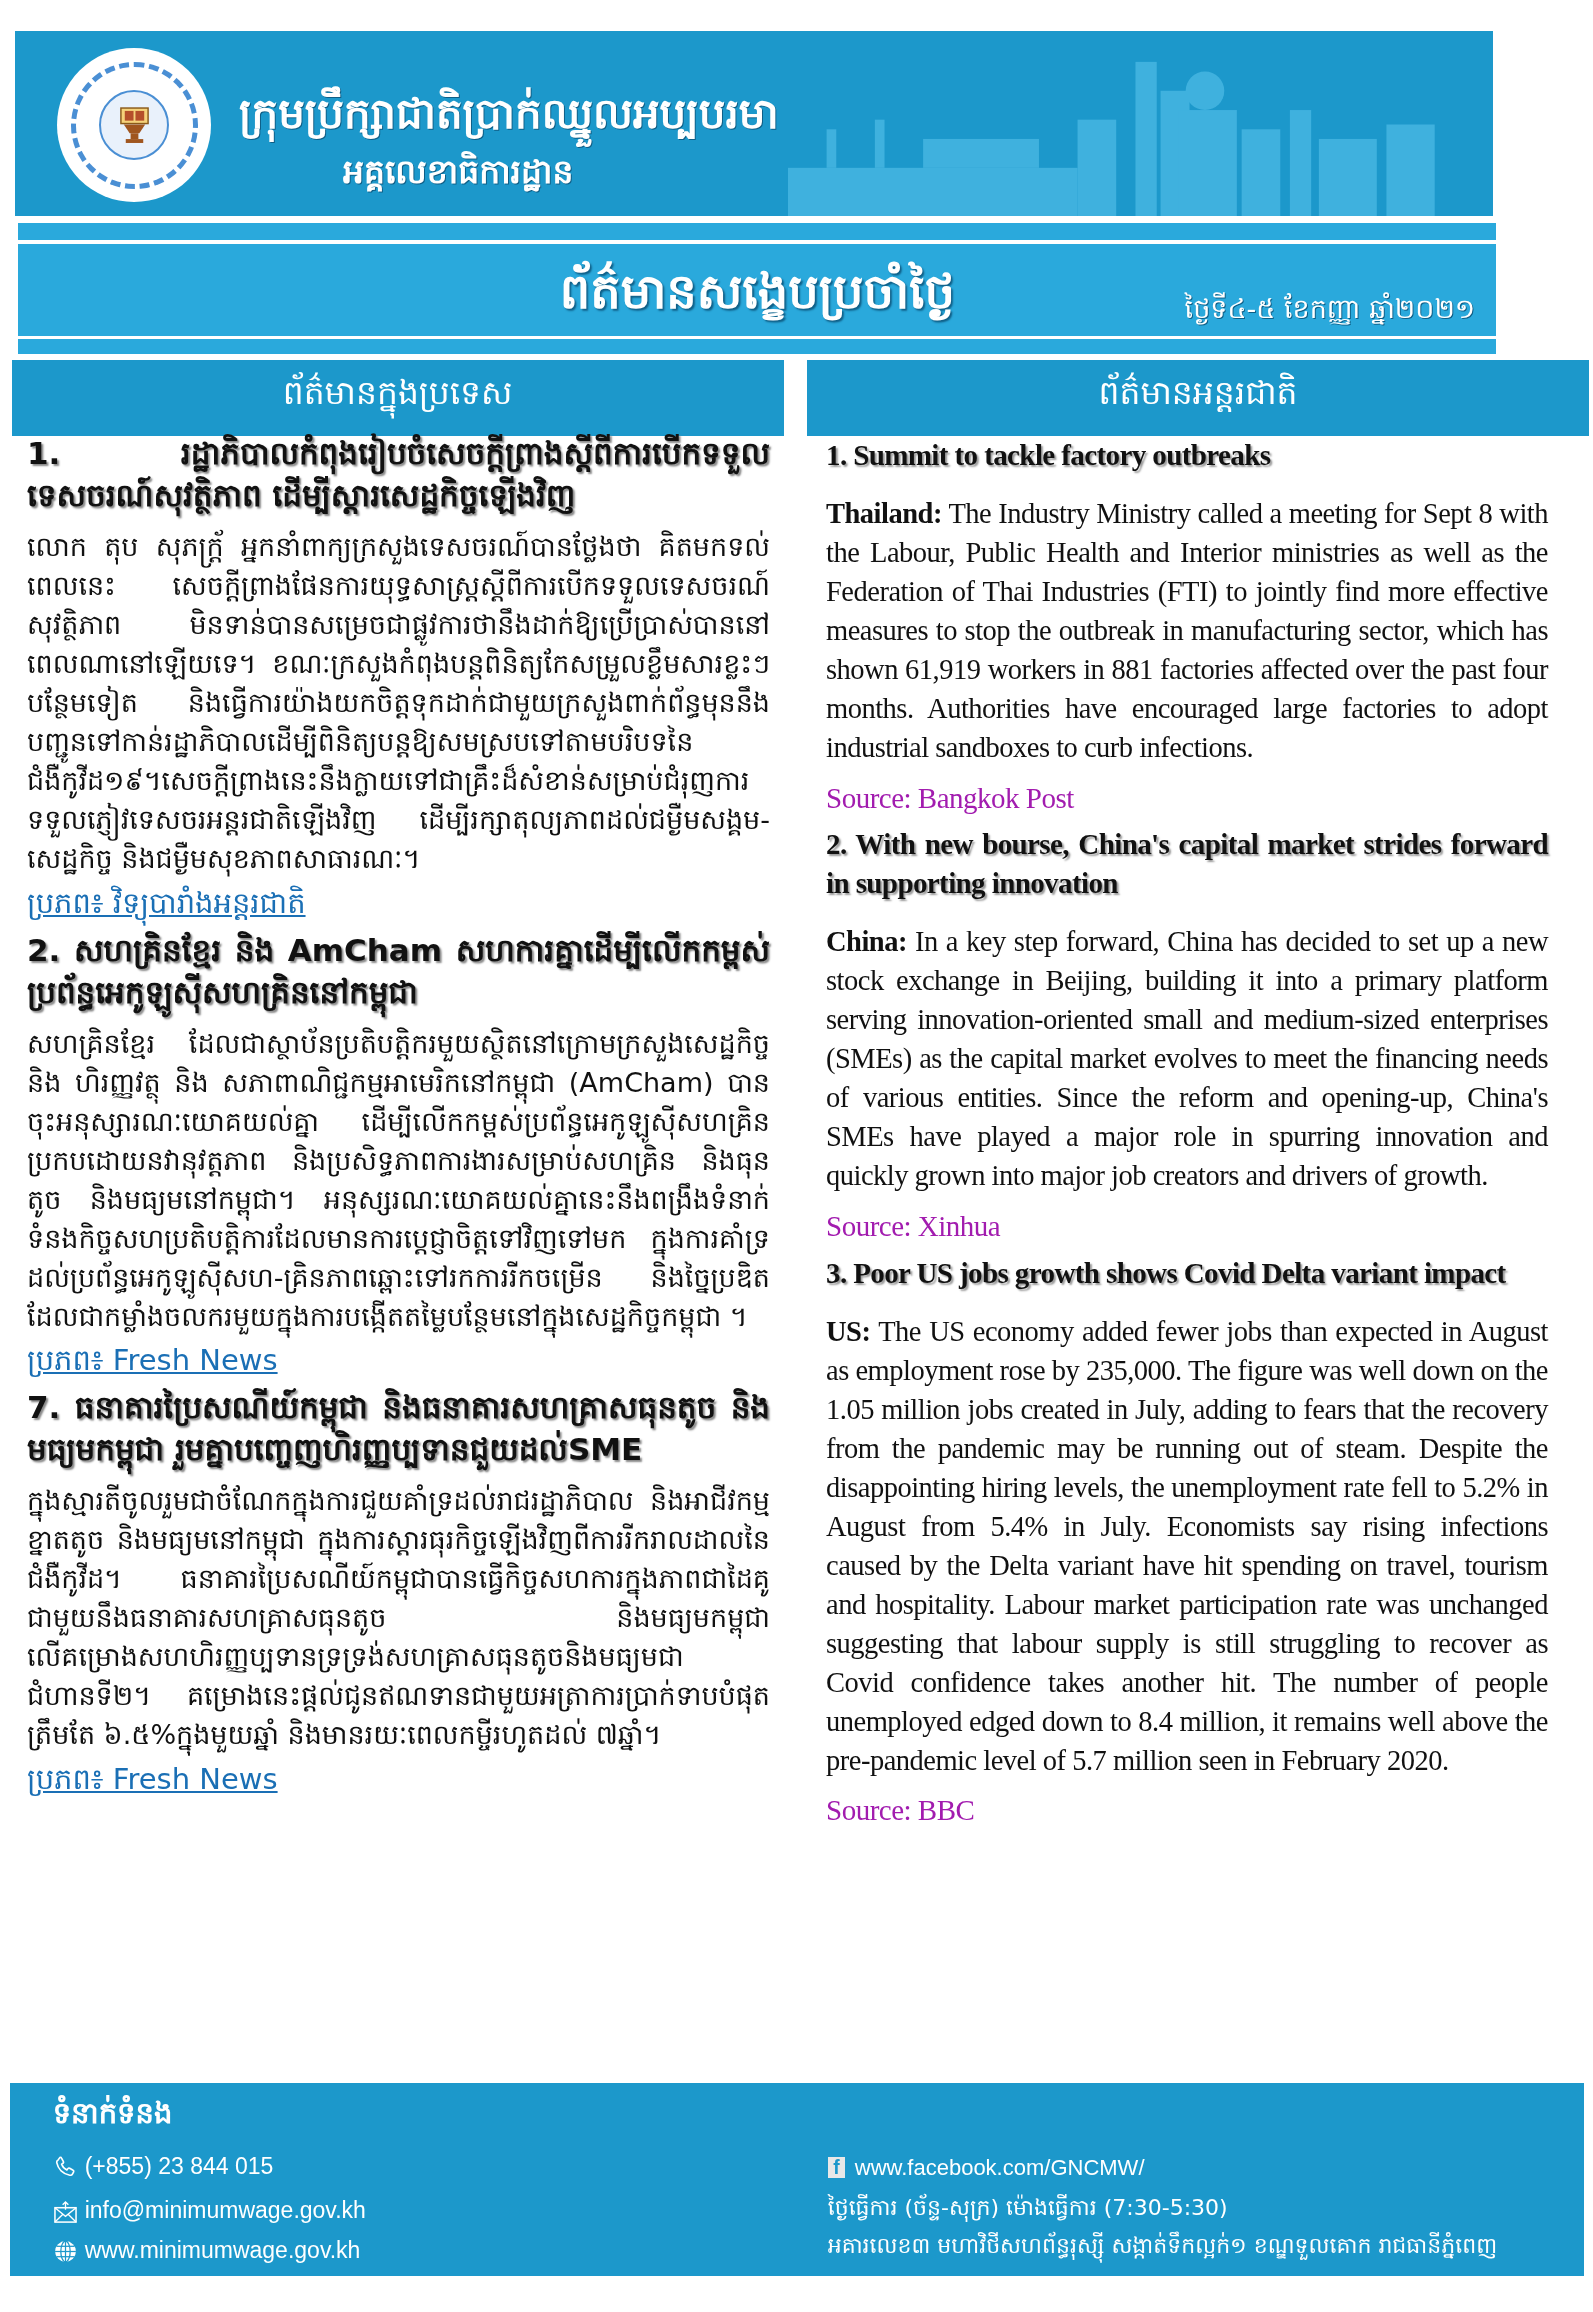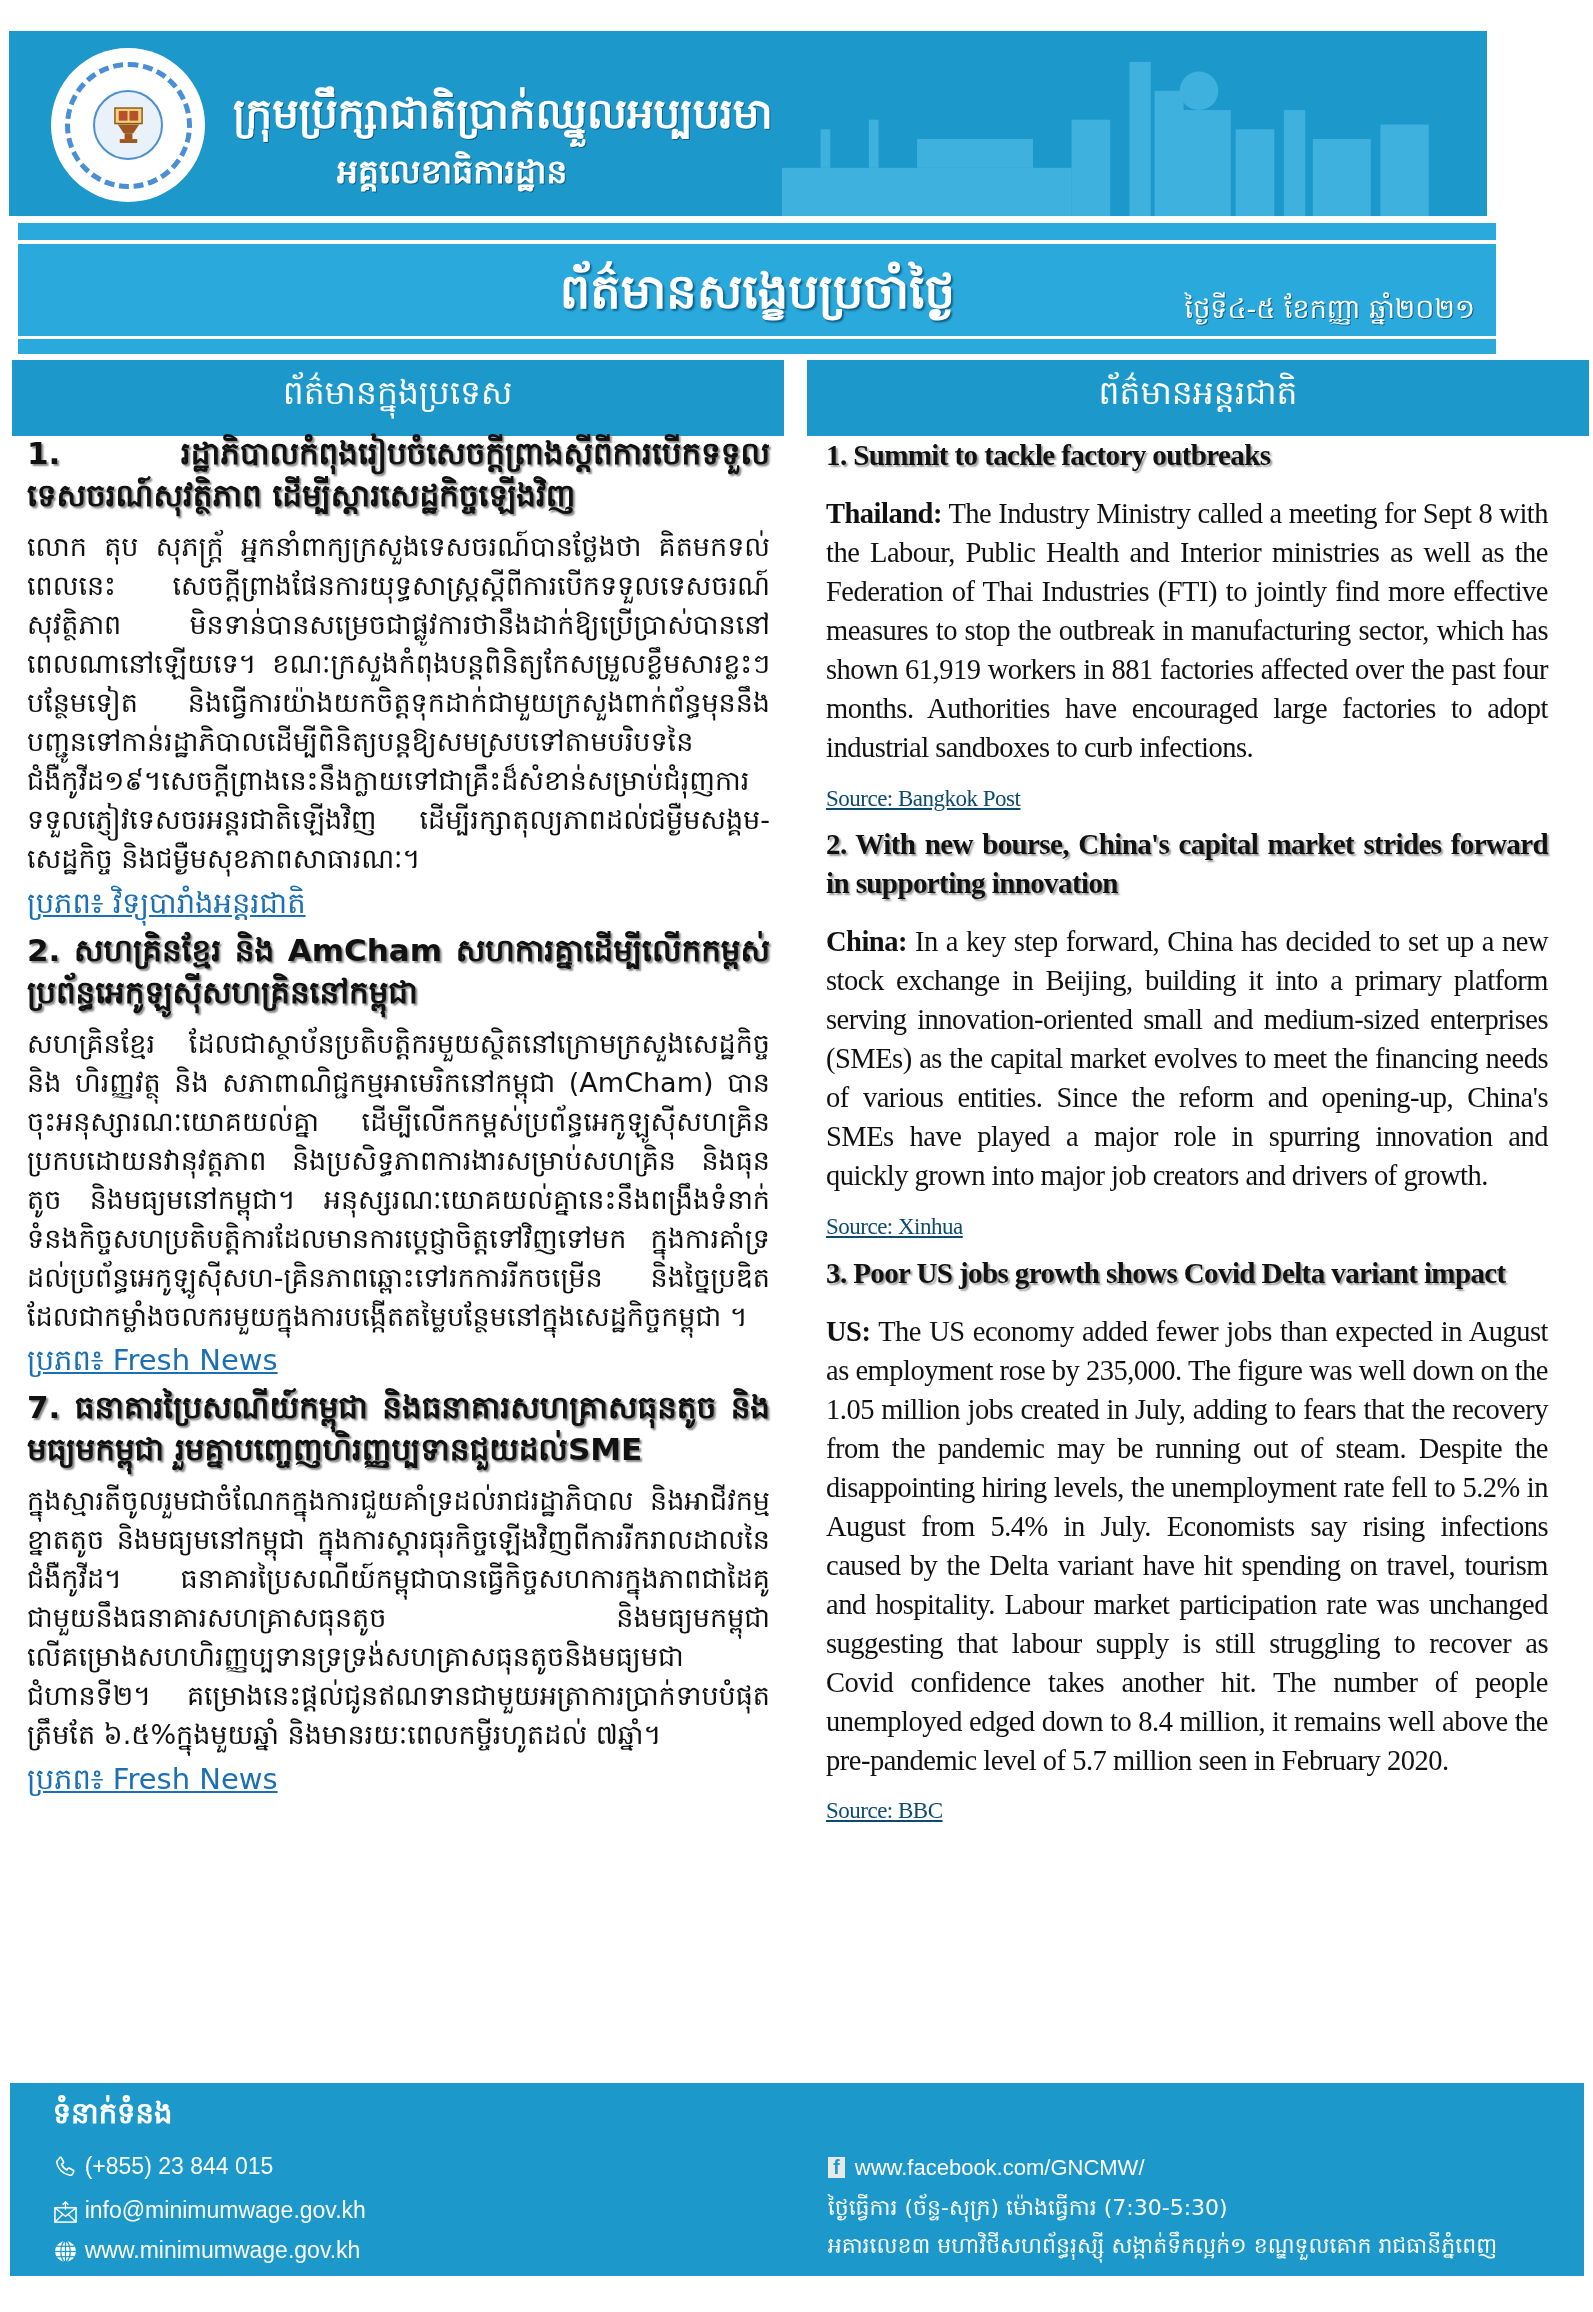--- a/index.html
+++ b/index.html
@@ -1,21 +1,21 @@
 <!DOCTYPE html>
 <html><head>
 <meta charset="utf-8">
 <style>
   * { box-sizing: border-box; margin: 0; padding: 0; }
   html, body { width: 1593px; height: 2312px; background: #ffffff; overflow: hidden; }
   body { position: relative; font-family: "DejaVu Sans", sans-serif; color: #111; }
 
   
   .banner {
-    position: absolute; left: 9px; top: 31px; width: 1478px; height: 185px;
+    position: absolute; left: 15px; top: 31px; width: 1478px; height: 185px;
     background: #1c98cb; overflow: hidden;
   }
   .banner-skyline {
     position: absolute; right: 39px; bottom: 0; width: 666px; height: 183px; opacity: 0.55;
   }
   .logo {
     position: absolute; left: 42px; top: 17.4px; width: 154px; height: 154px; border-radius: 50%;
     background: #ffffff; display: flex; align-items: center; justify-content: center;
   }
   .logo-ring {
@@ -77,22 +77,22 @@
   .en-title {
     font-family: "Liberation Serif", serif; font-weight: bold; font-size: 29px; line-height: 39px;
     color: #111; text-shadow: 1.9px 1.9px 1.9px #999; text-align: justify; letter-spacing: -0.6px;
   }
   .en-body {
     font-family: "Liberation Serif", serif; font-size: 28.5px; line-height: 39px; color: #111;
     text-align: justify; margin-top: 19px; letter-spacing: -0.5px;
   }
   .en-body b { font-weight: bold; }
   .en-source {
-    display: inline-block; font-family: "Liberation Serif", serif; color: #0c4a6e; font-size: 23px;
-    line-height: 39px; text-decoration: underline; margin: 11.6px 0 7.7px 0; letter-spacing: -0.5px;
+    display: inline-block; font-family: "Liberation Serif", serif; color: #a21caf; font-size: 29px;
+    line-height: 39px; margin: 11.6px 0 7.7px 0; letter-spacing: -0.5px;
   }
 
   
   .footer {
     position: absolute; left: 9.7px; top: 2083px; width: 1574px; height: 193px; background: #1c98cb;
     color: #fff;
   }
   .contact-heading {
     position: absolute; left: 43px; top: 11.6px; font-size: 29px; font-weight: bold; white-space: nowrap;
   }

